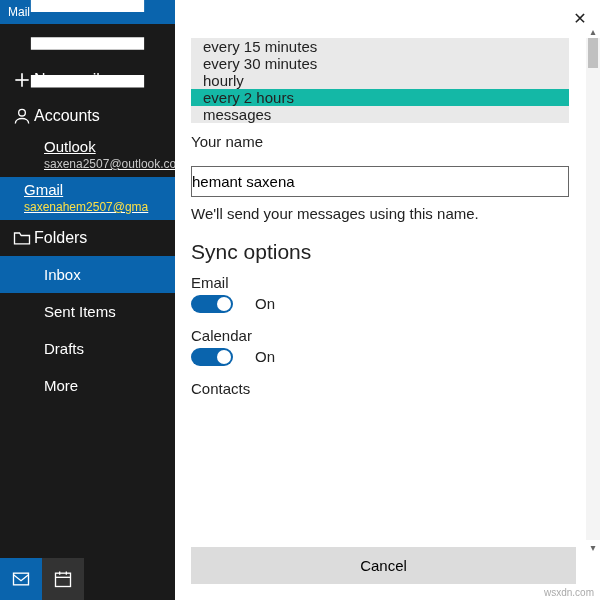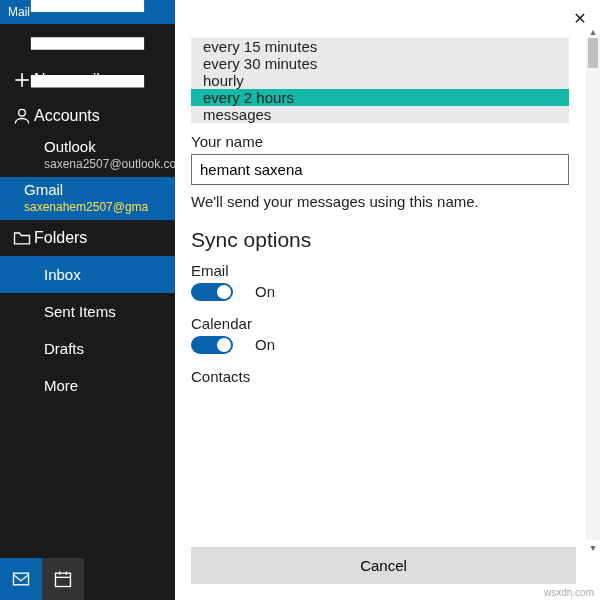--- a/index.html
+++ b/index.html
@@ -5,21 +5,21 @@
   * { box-sizing: border-box; margin: 0; padding: 0; font-family: "Segoe UI", sans-serif; }
   body { width: 600px; height: 600px; overflow: hidden; background: #fff; position: relative; }
   .app { display: flex; width: 600px; height: 600px; }
 
   
   .sidebar { width: 175px; background: #1a1a1a; color: #fff; display: flex; flex-direction: column; }
   .titlebar { height: 24px; background: #0a64ad; display: flex; align-items: center; padding: 0 8px; font-size: 12px; }
   .hamburger { height: 38px; display: flex; align-items: center; padding: 0 12px; font-size: 20px; }
   .nav-item { display: flex; align-items: center; padding: 8px 12px; font-size: 16px; gap: 2px; cursor: pointer; }
   .nav-item svg, .nav-item .glyph { width: 20px; height: 20px; flex: 0 0 20px; display:flex; align-items:center; justify-content:center; font-size:18px;}
-  .nav-sub { padding: 4px 0 6px 44px; font-size: 15px; }
+  .nav-sub { padding: 4px 0 6px 44px; font-size: 15px; text-decoration: underline; }
   .nav-sub .email { font-size: 12px; color: #c8c8c8; margin-top: 2px; }
   .nav-sub.selected { background: #0a64ad; padding-left: 24px; }
   .folder-item { padding: 10px 0 10px 44px; font-size: 15px; cursor: pointer; }
   .folder-item.selected { background: #0a64ad; }
   .spacer { flex: 1; }
   .bottom-icons { display: flex; height: 42px; }
   .bottom-icons .btn { width: 42px; height: 42px; background: #333; display:flex; align-items:center; justify-content:center; }
   .bottom-icons .btn.active { background: #0a64ad; }
   .bottom-icons svg { width: 20px; height: 20px; stroke:#fff; fill:none; }
 
@@ -29,21 +29,21 @@
   .scrollbar-track { position:absolute; right:0; top:38px; bottom:60px; width:14px; background:#f4f4f4;}
   .scrollbar-thumb { position:absolute; left:2px; width:10px; top:0; height:30px; background:#c0c0c0;}
   .scrollbar-arrow { position:absolute; left:0; width:14px; height:14px; display:flex; align-items:center; justify-content:center; font-size:10px; color:#666;}
   .scrollbar-arrow.up{top:-14px;} .scrollbar-arrow.down{bottom:-14px;}
 
   .dropdown-list { margin-top: 38px; background: #e9e9e9; width: 378px; }
   .dropdown-list .opt { padding: 0 12px; font-size: 15px; cursor:pointer; }
   .dropdown-list .opt.selected { background: #14b8a6; }
 
   .label { font-size: 15px; margin-top: 10px; }
-  .name-input { width: 378px; border: 1px solid #666; padding: 6px 8px; font-size: 15px; margin-top: 4px; }
+  .name-input { width: 378px; border: 1px solid #666; padding: 6px 0; font-size: 15px; margin-top: 16px; }
   .hint { font-size: 15px; margin-top: 8px; }
   .section-heading { font-size: 21px; font-weight: 400; margin-top: 18px; }
 
   .sync-row { display:flex; align-items:flex-start; gap:22px; margin-top:4px;}
   .toggle { width: 42px; height: 18px; background: #0a64ad; border-radius: 9px; position: relative; cursor:pointer; }
   .toggle::after { content:""; position:absolute; right:2px; top:2px; width:14px; height:14px; border-radius:50%; background:#fff; }
   .toggle-label { font-size: 15px; }
 
   .footer { position: absolute; left:16px; right:24px; bottom:16px; display:flex; gap:14px; }
   .footer button { flex:1; background:#dcdcdc; border:none; padding:10px 0; font-size:15px; cursor:pointer; }

